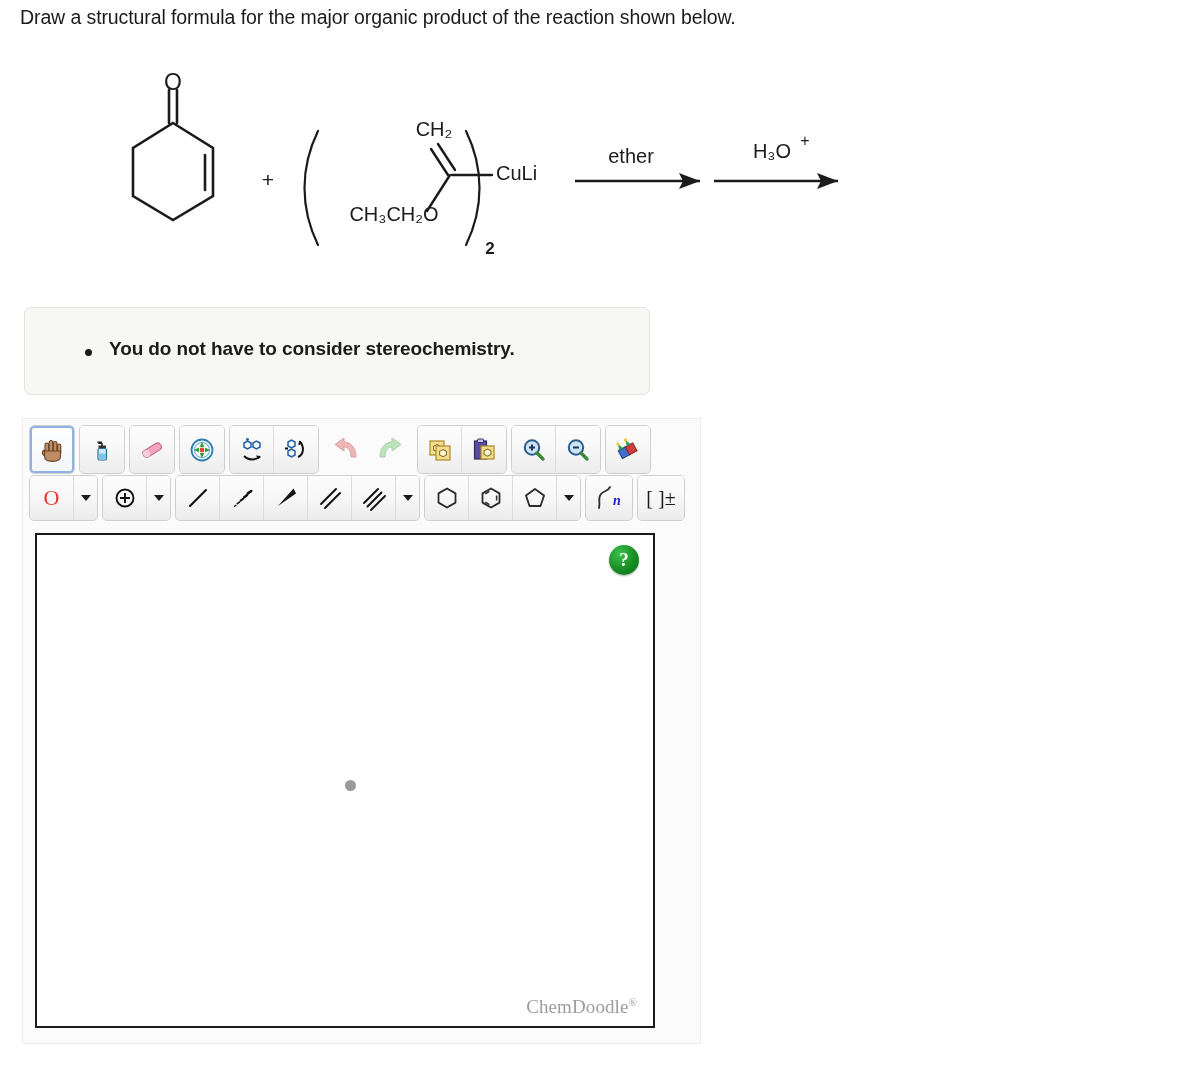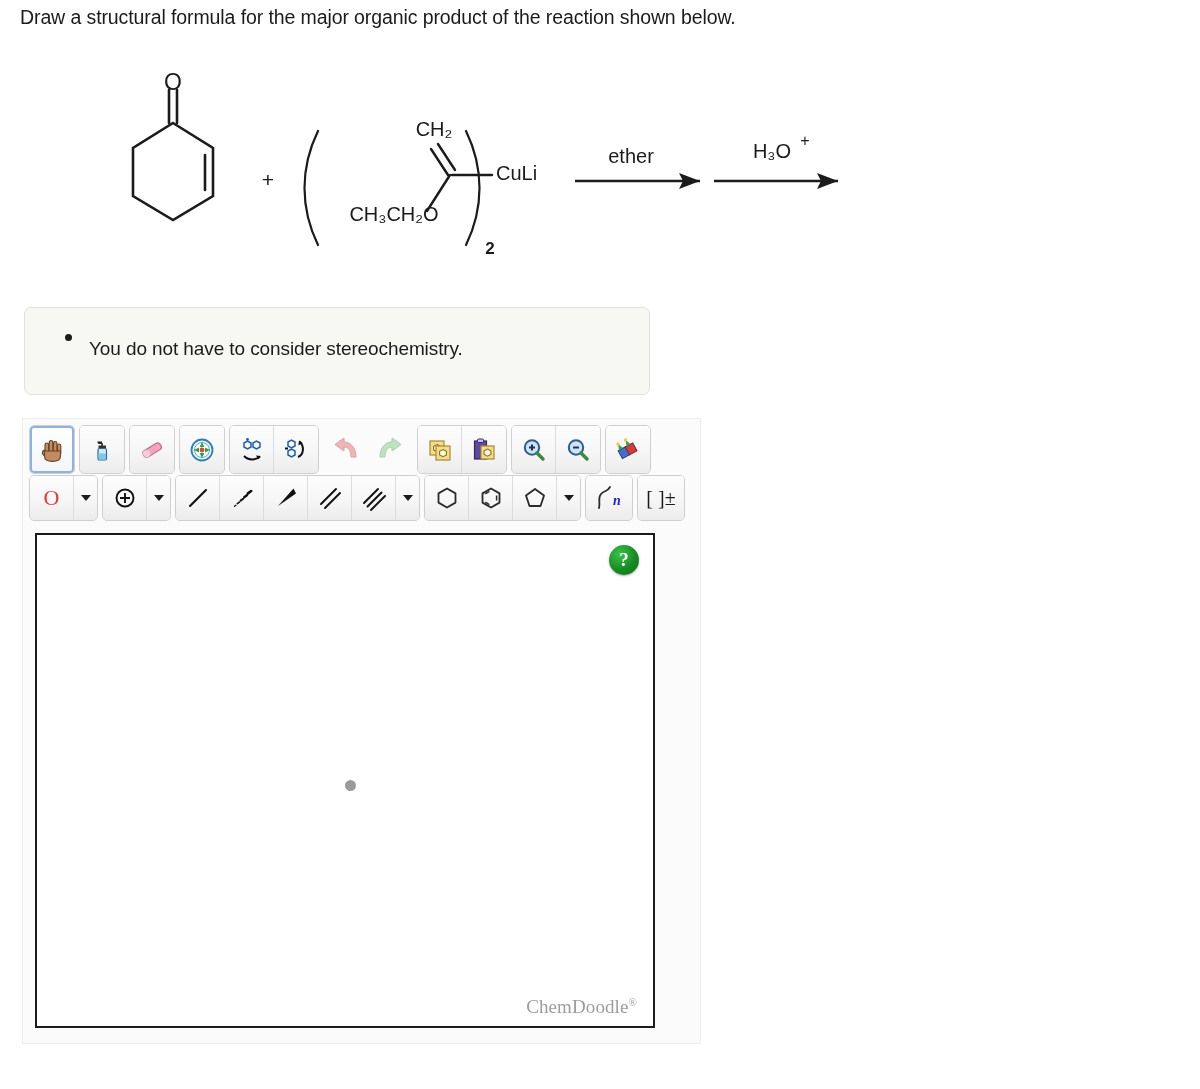--- a/index.html
+++ b/index.html
@@ -32,22 +32,22 @@
   .notebox {
     position: absolute;
     left: 24px; top: 307px;
     width: 626px; height: 88px;
     background: #f7f7f4;
     border: 1px solid #e2e2df;
     border-radius: 7px;
   }
   .note-row {
     position: absolute;
-    left: 40px; top: 30px;
-    display: flex; align-items: flex-start;
+    left: 60px; top: 30px;
+    display: flex; align-items: flex-end; font-weight: bold;
   }
   .note-bullet {
     width: 7px; height: 7px;
     background: #1b1b1b;
     border-radius: 50%;
     margin-right: 17px;
     position: relative; top: -4px;
     flex: none;
   }
   .note-text {

